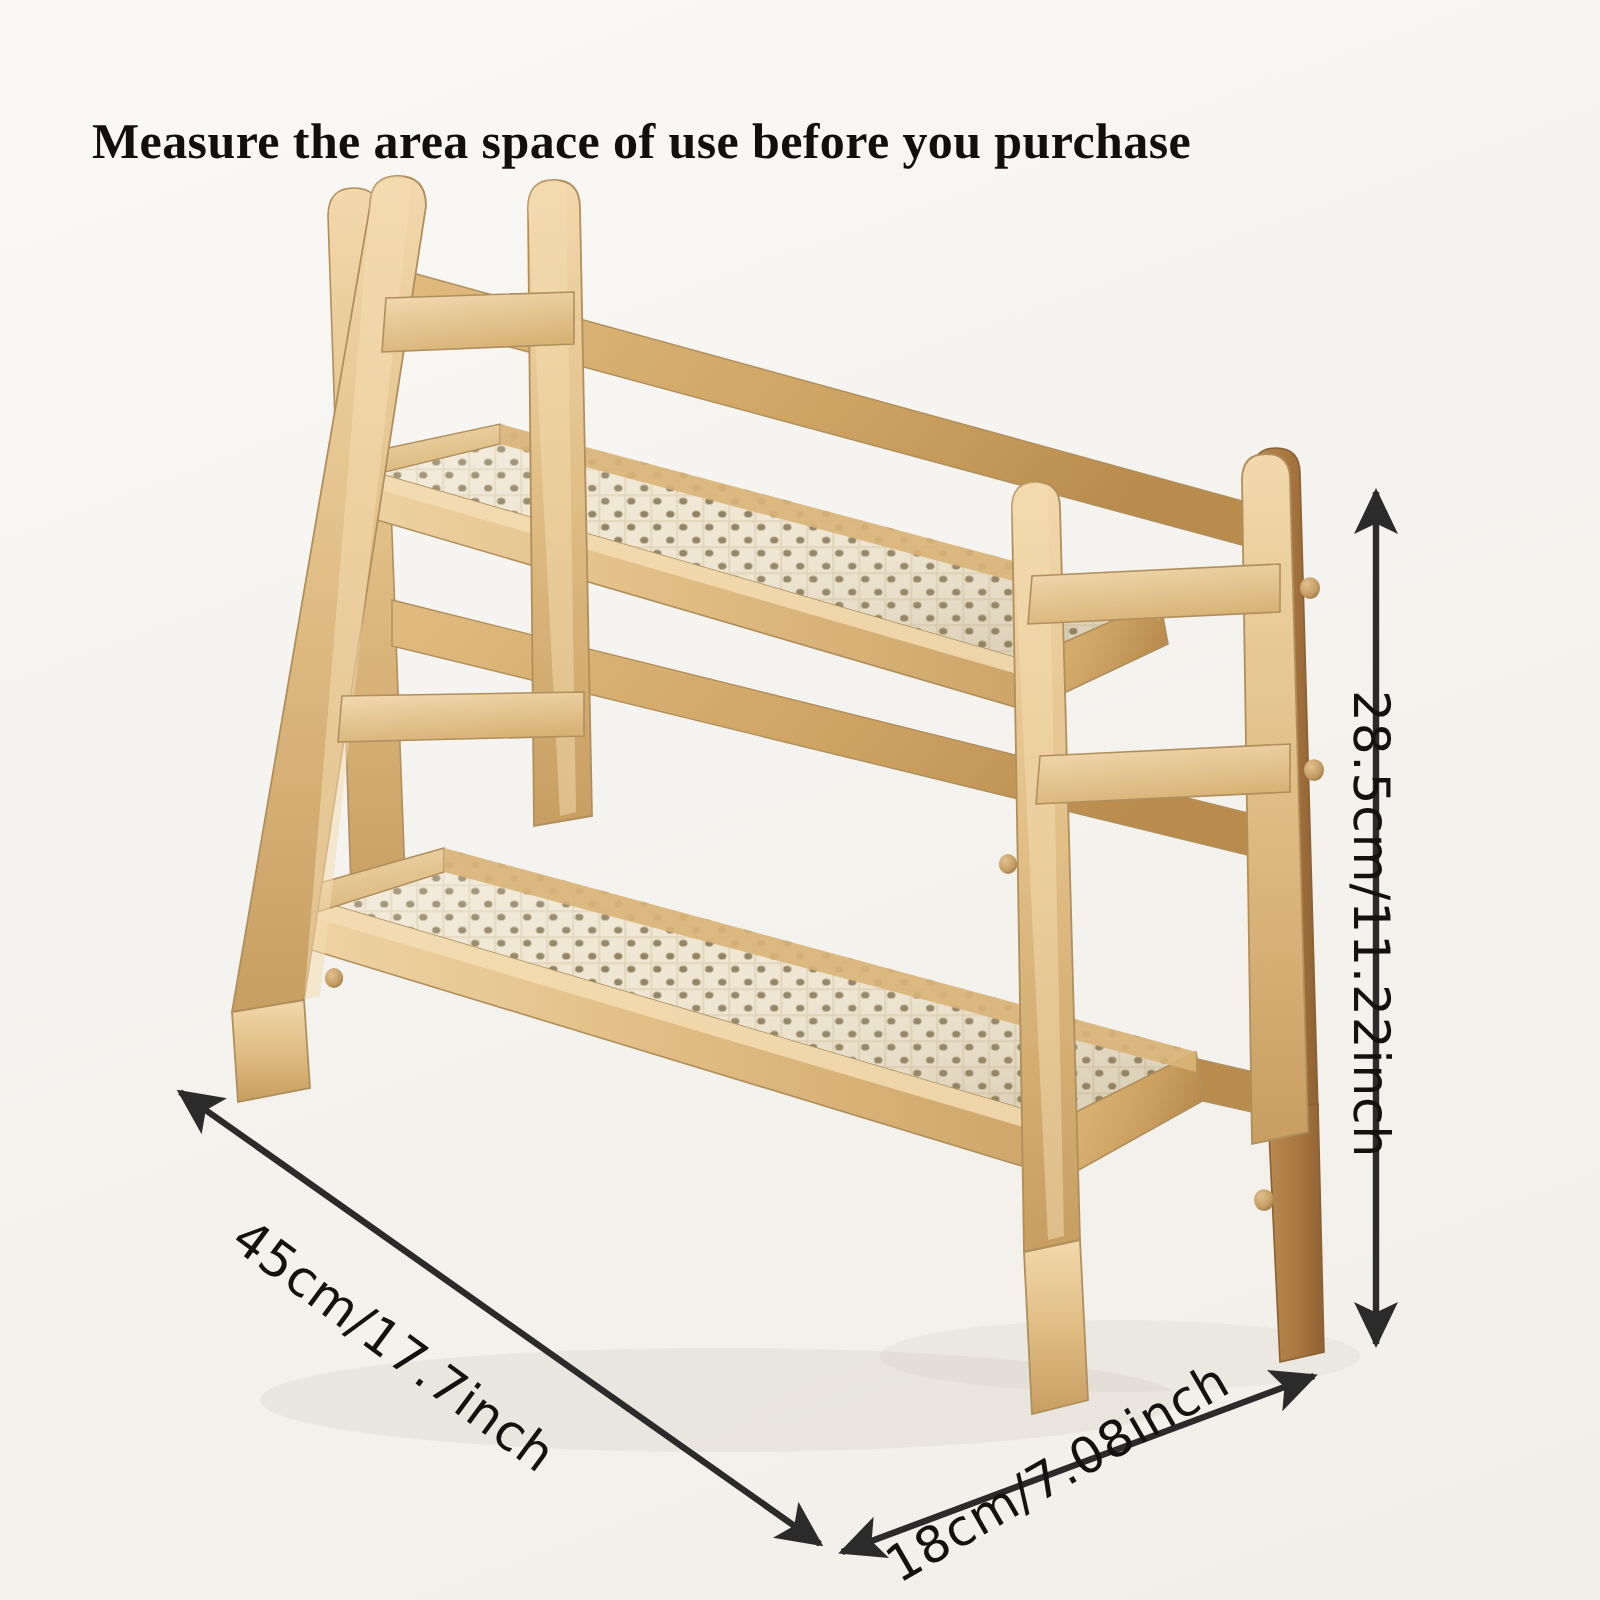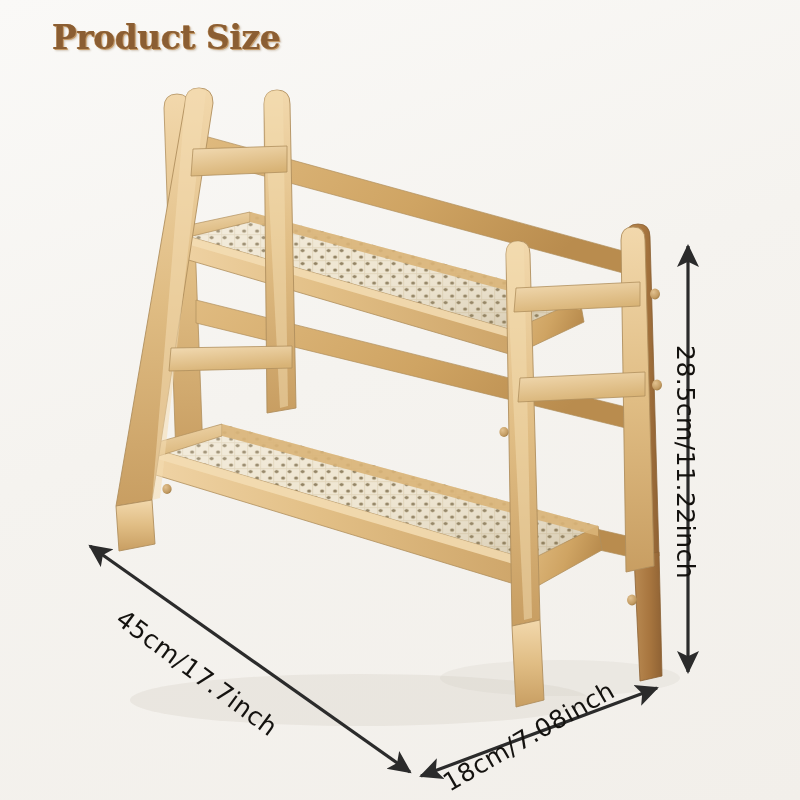--- a/index.html
+++ b/index.html
@@ -67,21 +67,21 @@
     left:438px;top:772px;
     transform-origin:0 0;
     transform:rotate(-30deg);
   }
 </style>
 </head>
 <body>
 
 <div id="stage">
 
-  <div class="title">Product Size</div>
+  <div class="subtitle">Measure the area space of use before you purchase</div>
 
   <svg id="product" viewBox="0 0 800 800">
     <defs>
 
       <linearGradient id="wLight" x1="0" y1="0" x2="1" y2="0">
         <stop offset="0%" stop-color="#f0d4a6"></stop>
         <stop offset="45%" stop-color="#e2bf86"></stop>
         <stop offset="100%" stop-color="#cda468"></stop>
       </linearGradient>
       <linearGradient id="wLightV" x1="0" y1="0" x2="0" y2="1">

